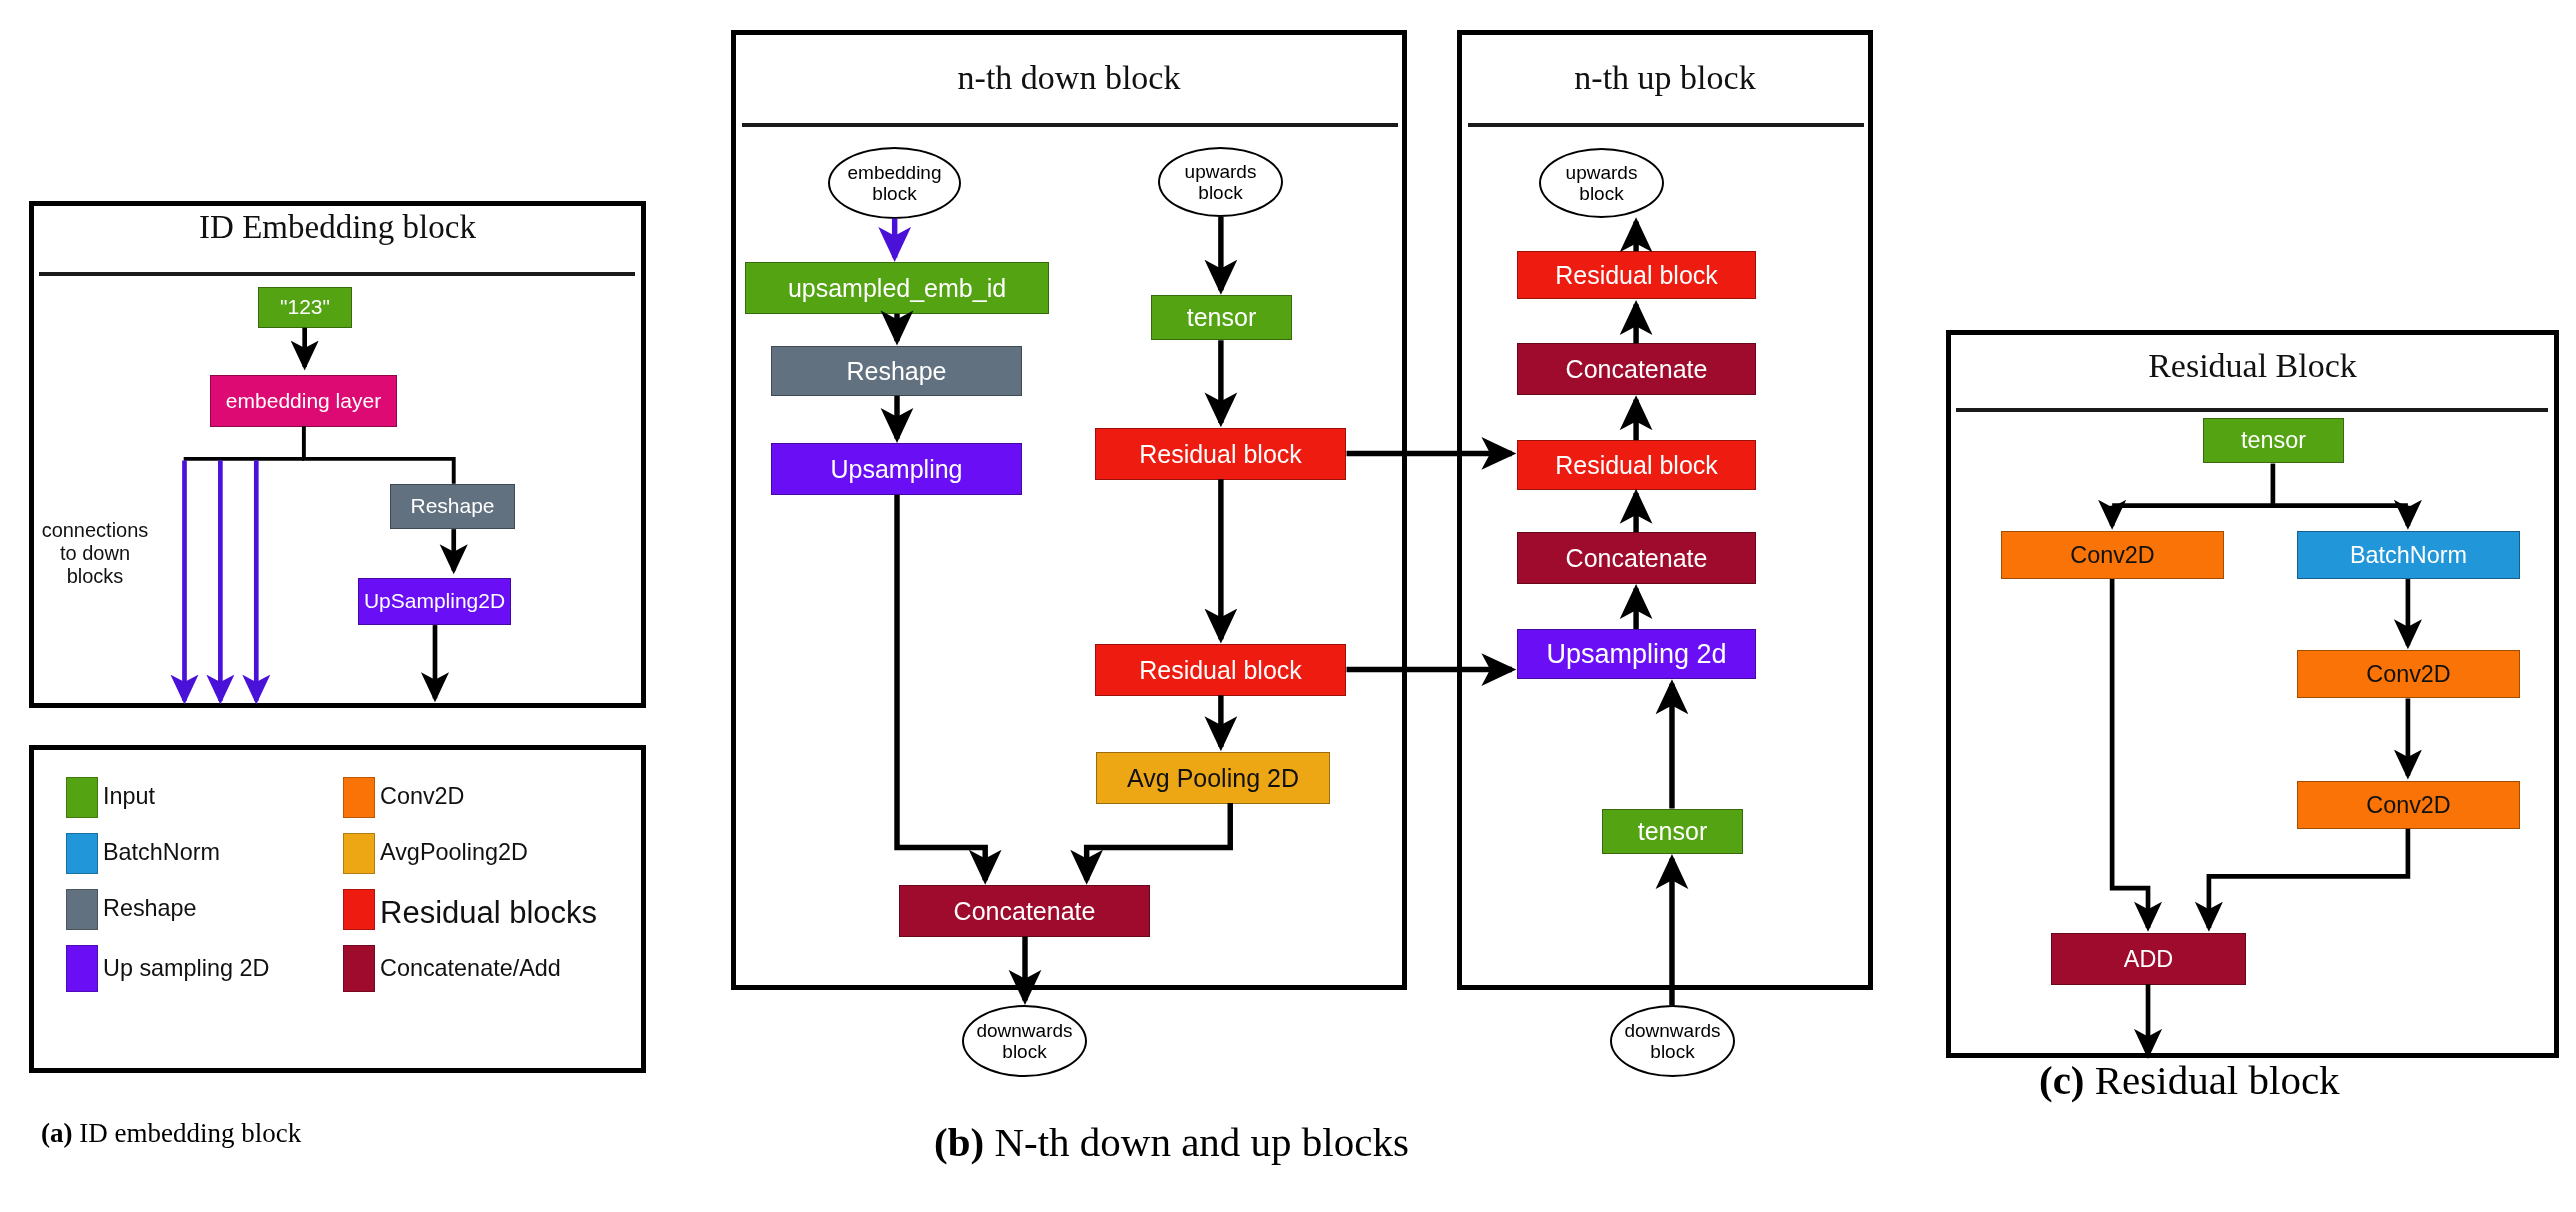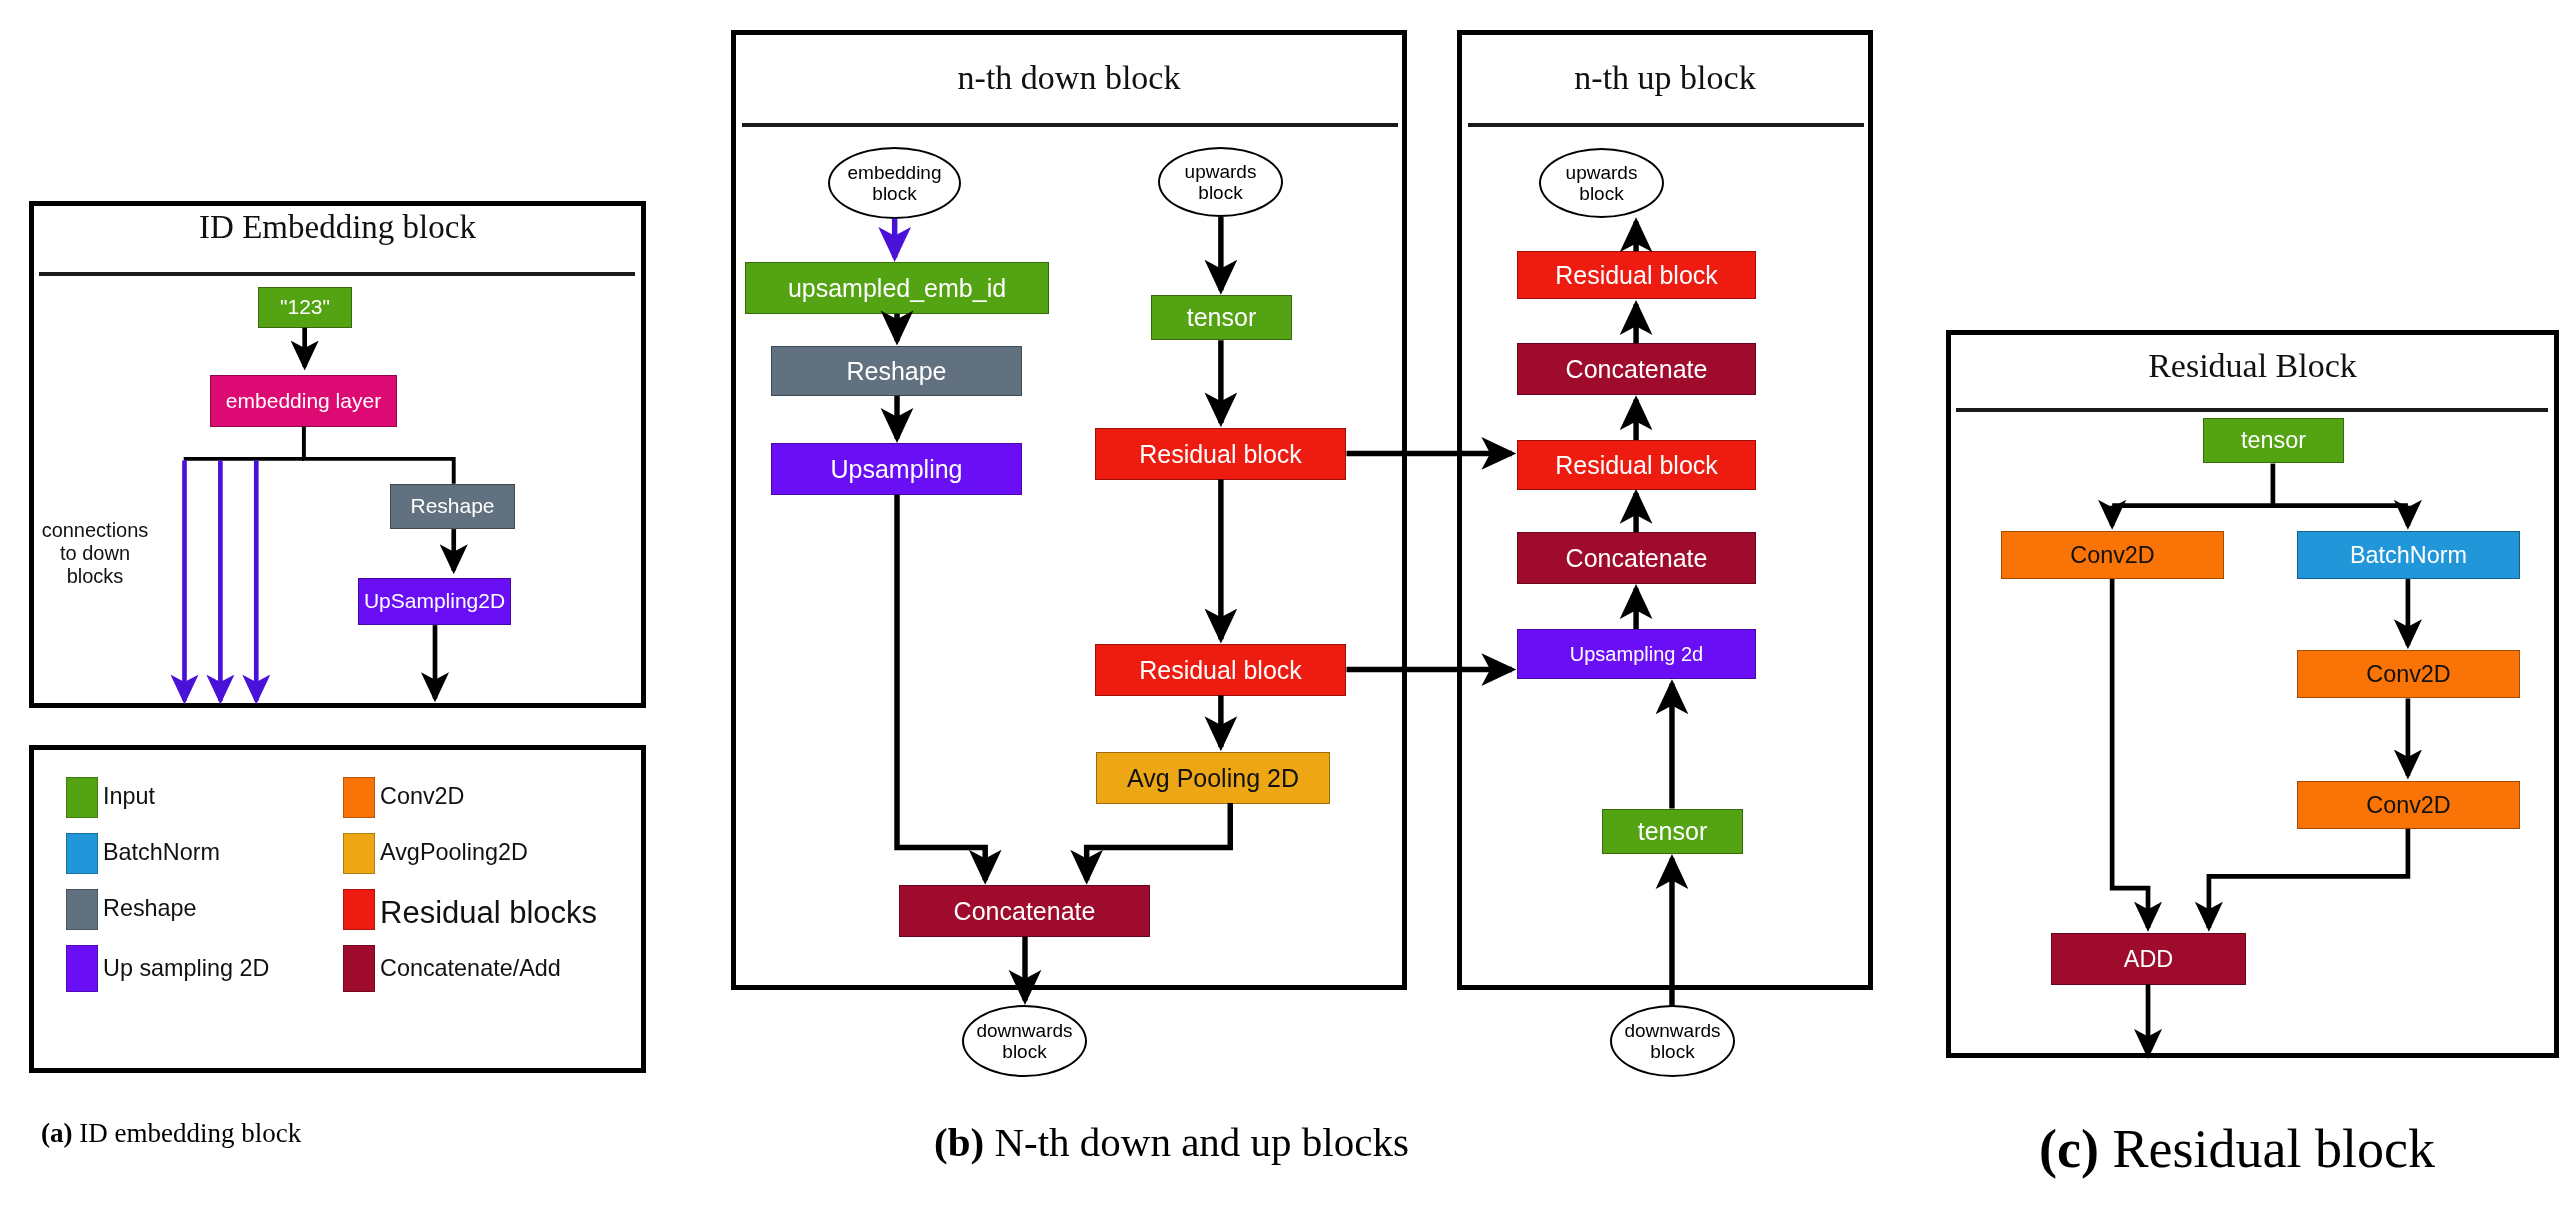--- a/index.html
+++ b/index.html
@@ -115,21 +115,21 @@
 </div>
 <div class="node" style="left:1517px;top:343px;width:239px;height:52px;background:#9e0b2c;color:#fff;font-size:25px;">
   <span>Concatenate</span>
 </div>
 <div class="node" style="left:1517px;top:440px;width:239px;height:50px;background:#ee1b10;color:#fff;font-size:25px;">
   <span>Residual block</span>
 </div>
 <div class="node" style="left:1517px;top:532px;width:239px;height:52px;background:#9e0b2c;color:#fff;font-size:25px;">
   <span>Concatenate</span>
 </div>
-<div class="node" style="left:1517px;top:629px;width:239px;height:50px;background:#6a0ff5;color:#fff;font-size:20px;">
+<div class="node" style="left:1517px;top:629px;width:239px;height:50px;background:#6a0ff5;color:#fff;font-size:27px;">
   <span>Upsampling 2d</span>
 </div>
 <div class="node" style="left:1602px;top:809px;width:141px;height:45px;background:#53a313;color:#fff;font-size:25px;">
   <span>tensor</span>
 </div>
 
 <div class="ellipse" style="left:1610px;top:1005px;width:125px;height:72px;font-size:19px;white-space:pre-line;">downwards
 block</div>
 
 <div class="panel" style="left:1946px;top:330px;width:613px;height:728px;"></div>
@@ -220,16 +220,16 @@
     <path d="M2752,1261 L2752,1352" marker-end="url(#ah)"></path>
   </g>
 </svg>
 
 <div class="caption" style="left:41px;top:1118px;font-size:27px;">
   <b>(</b><b>a</b><b>)</b><span> ID embedding block</span>
 </div>
 <div class="caption" style="left:934px;top:1118px;font-size:41px;">
   <b>(</b><b>b</b><b>)</b><span> N-th down and up blocks</span>
 </div>
-<div class="caption" style="left:2039px;top:1118px;font-size:54px;">
+<div class="caption" style="left:2039px;top:1056px;font-size:41px;">
   <b>(</b><b>c</b><b>)</b><span> Residual block</span>
 </div>
 
 
 </body></html>

